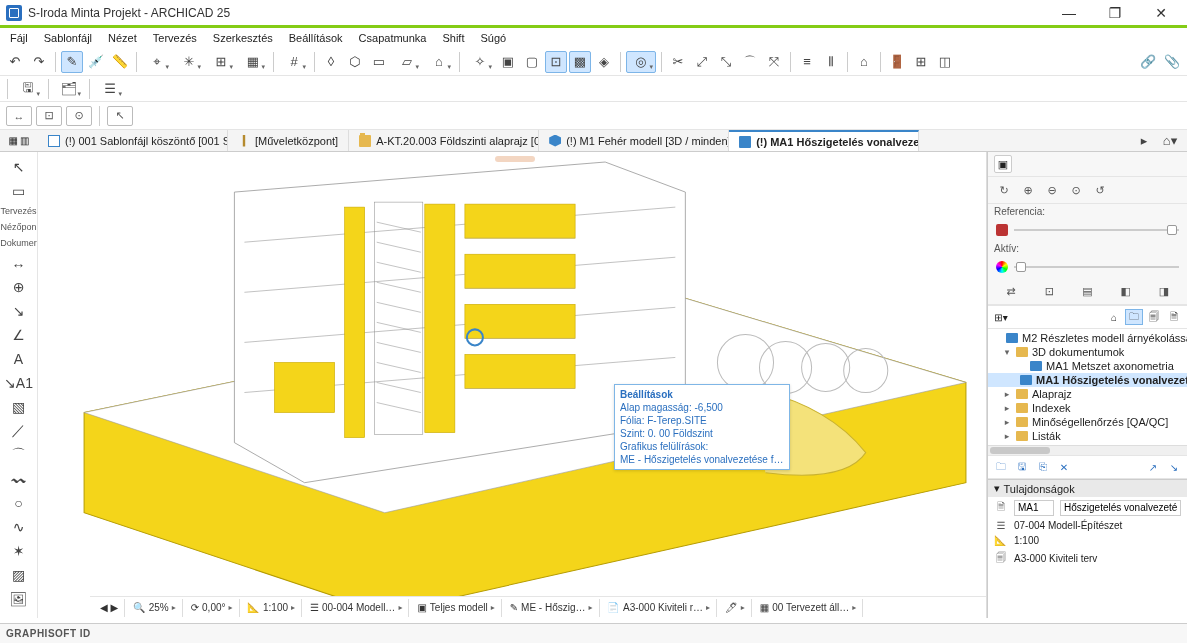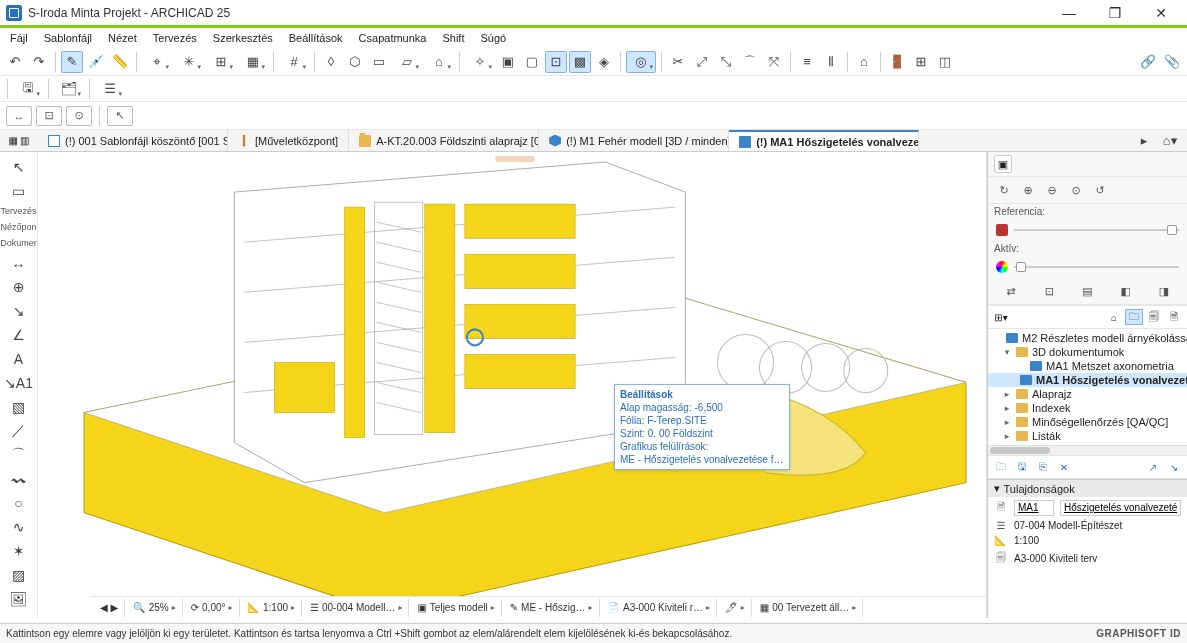--- a/index.html
+++ b/index.html
@@ -75,21 +75,21 @@
   .tree .indent2 { padding-left:28px; }
   .tree .fico { width:12px; height:10px; background:#e6b84f; border-radius:1px; flex:0 0 12px; }
   .tree .dico { width:12px; height:10px; background:#3a85c9; border-radius:1px; flex:0 0 12px; }
   .rp-nav .scroll { height:10px; background:#f0f0f0; border-top:1px solid #ddd; position:relative; }
   .rp-nav .scroll .sthumb { position:absolute; left:2px; top:1px; width:60px; height:7px; background:#c8c8c8; border-radius:3px; }
   .rp-actions { display:flex; gap:3px; padding:3px 4px; border-top:1px solid #e5e5e5; border-bottom:1px solid #e5e5e5; }
   .rp-actions .a { width:18px; height:16px; font-size:10px; display:flex; align-items:center; justify-content:center; color:#2a6fbf; }
   .rp-section-hd { background:#e9e9e9; padding:2px 6px; font-size:11px; display:flex; align-items:center; gap:4px; border-top:1px solid #ccc; }
   .rp-prop { display:flex; align-items:center; gap:6px; padding:2px 6px; font-size:10px; }
   .rp-prop .pico { width:14px; text-align:center; color:#555; }
-  .rp-prop input { flex:1; min-width:0; height:16px; font-size:10px; border:1px solid #ccc; padding:0 3px;text-decoration:underline; }
+  .rp-prop input { flex:1; min-width:0; height:16px; font-size:10px; border:1px solid #ccc; padding:0 3px; }
   
   .quickbar { position:absolute; left:46px; bottom:0; right:0; height:22px; display:flex; align-items:center; gap:2px; padding:0 4px; background:#fff; border-top:1px solid #e5e5e5; font-size:10px; }
   .qb-slot { display:flex; align-items:center; gap:3px; padding:0 6px; border-right:1px solid #ddd; height:18px; white-space:nowrap; overflow:hidden; color:#333; }
   .qb-slot .caret { font-size:8px; color:#666; }
   .footer { position:absolute; bottom:0; left:0; right:0; height:20px; background:#f7f7f7; border-top:1px solid #ccc; display:flex; align-items:center; padding:0 6px; font-size:10px; color:#333; justify-content:space-between; }
   .footer .gsid { font-weight:600; letter-spacing:0.5px; color:#555; }
 </style>
 </head>
 <body>
 
@@ -428,15 +428,14 @@
         </div>
       <div class="rp-prop">
           <span class="pico">🗐</span>
           <span>A3-000 Kiviteli terv</span>
         </div>
     </div>
   </div>
 </div>
 
 <div class="footer">
-  <span>Kattintson egy elemre vagy jelöljön ki egy területet. Kattintson és tartsa lenyomva a Ctrl +Shift gombot az elem/alárendelt elem kijelölésének ki-és bekapcsolásához.</span>
   <span class="gsid">GRAPHISOFT ID</span>
 </div>
 
 </body></html>

